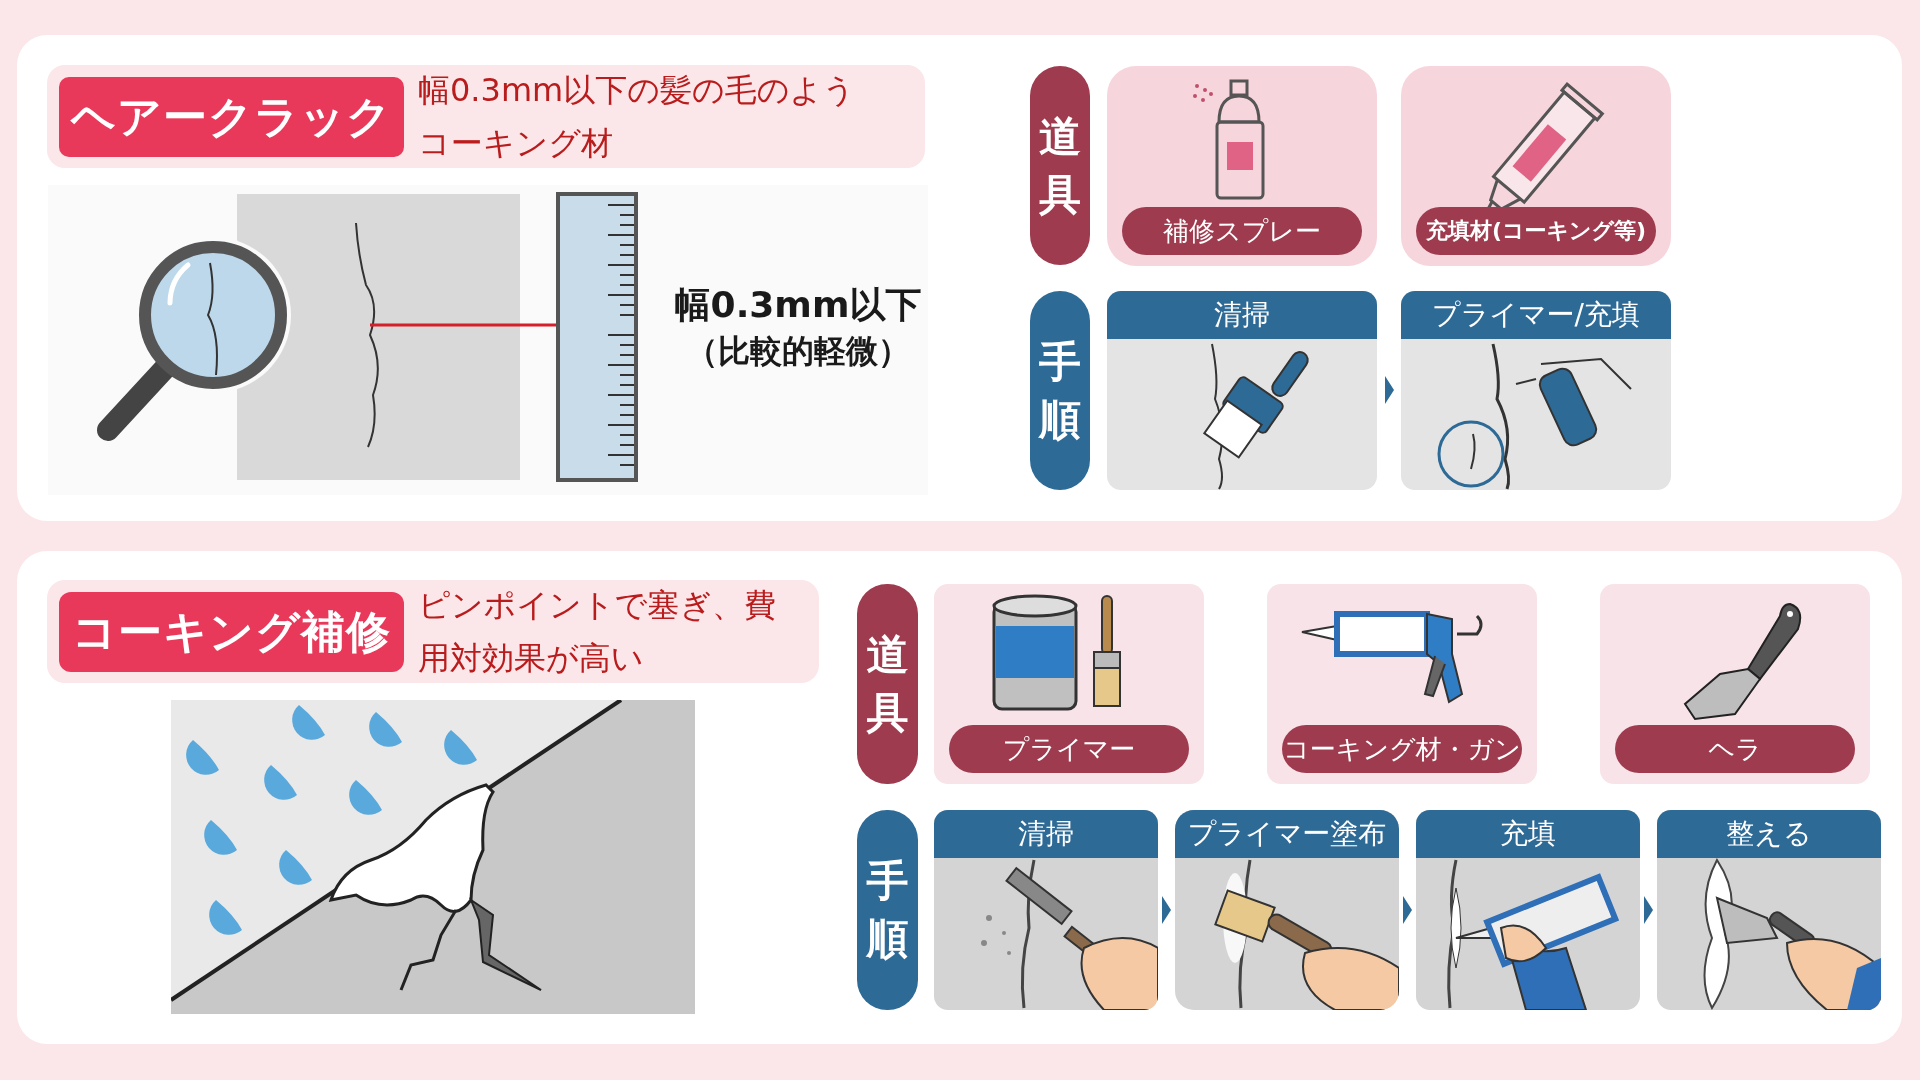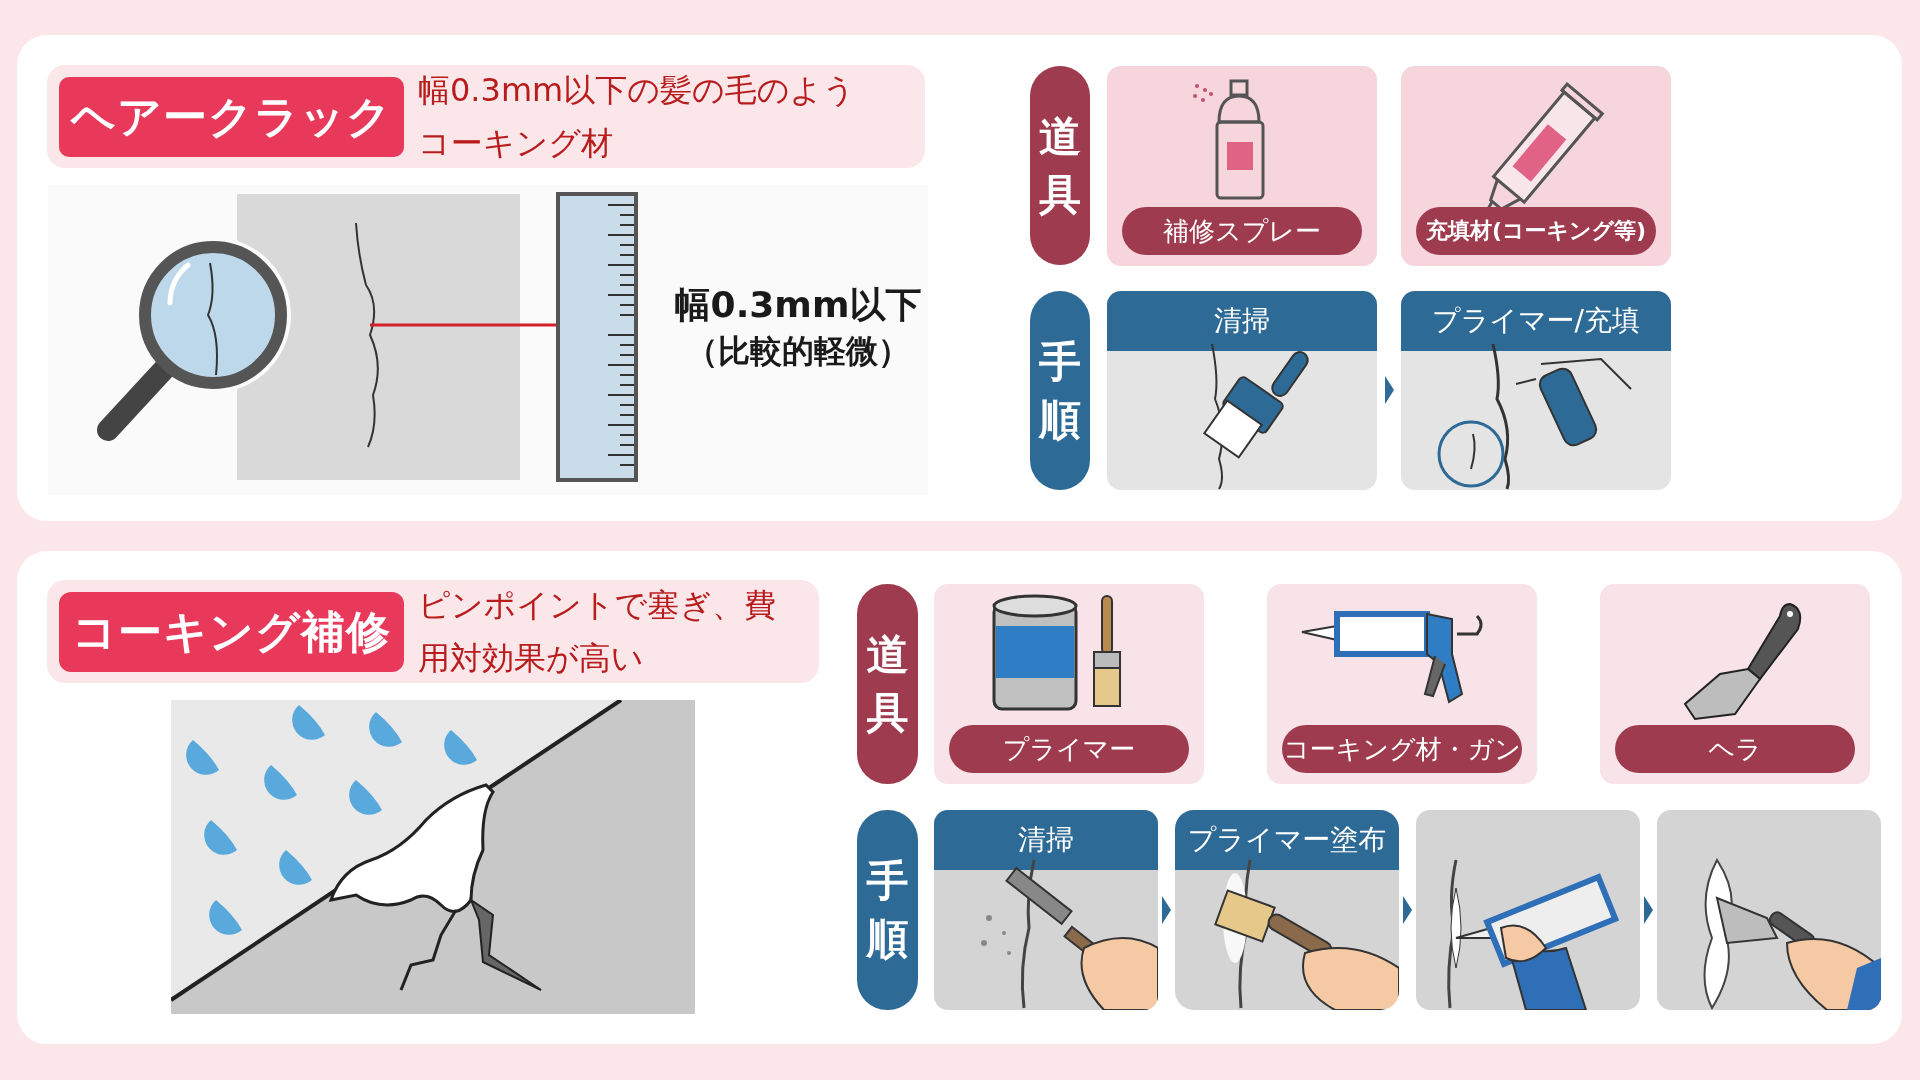--- a/index.html
+++ b/index.html
@@ -7,27 +7,27 @@
   body { background: #fbe6e9; font-family: "DejaVu Sans", "Liberation Sans", sans-serif; position: relative; }
   .card { position: absolute; background: #ffffff; border-radius: 30px; }
   .abs { position: absolute; }
   .hdr-band { position: absolute; background: #fbe6e9; border-radius: 18px; }
   .tag { position: absolute; background: #e8395a; color: #fff; border-radius: 10px; display: flex; align-items: center; justify-content: center; font-weight: bold; font-size: 44px; letter-spacing: 1px; }
   .desc { position: absolute; color: #b91c1c; font-size: 32px; line-height: 53px; }
   .vlabel { position: absolute; border-radius: 30px; color: #fff; font-weight: bold; font-size: 42px; display: flex; flex-direction: column; align-items: center; justify-content: center; line-height: 58px; }
   .vlabel.tools { background: #9e3b4e; }
   .vlabel.steps { background: #2e6a96; }
   .tile { position: absolute; border-radius: 14px; overflow: hidden; }
-  .tile.t1 { background: #f6d5dc; }
+  .tile.t1 { background: #f6d5dc; border-radius: 29px; }
   .tile.t2 { background: #f8e3e8; }
   .tile .pill { position: absolute; left: 15px; right: 15px; bottom: 11px; height: 48px; background: #9e3b4e; color: #fff; border-radius: 24px; display: flex; align-items: center; justify-content: center; font-size: 26px; white-space: nowrap; }
   .tile .pill.small { font-size: 22px; }
   .tile svg.ico { position: absolute; left: 0; top: 0; }
   .step { position: absolute; border-radius: 14px; overflow: hidden; background: #e4e4e4; }
-  .step .sh { height: 60px; background: #2e6a96; color: #fff; font-size: 28px; display: flex; align-items: center; justify-content: center; white-space: nowrap; }
+  .step .sh { height: 48px; background: #2e6a96; color: #fff; font-size: 28px; display: flex; align-items: center; justify-content: center; white-space: nowrap; }
   .step svg { position: absolute; left: 0; top: 48px; }
   .arrow { position: absolute; width: 0; height: 0; border-top: 14px solid transparent; border-bottom: 14px solid transparent; border-left: 9px solid #2e6a96; }
   .bigtext { position: absolute; color: #1a1a1a; font-weight: bold; text-align: center; }
 </style>
 </head>
 <body>
 
 <div class="card" style="left:17px; top:35px; width:1885px; height:486px;">
 </div>
 
@@ -242,32 +242,34 @@
     <path d="M75 2 Q68 40 72 70 Q62 110 66 150" stroke="#444" stroke-width="3" fill="none"></path>
     <ellipse cx="60" cy="60" rx="12" ry="45" fill="#f8f8f8"></ellipse>
     <rect x="45" y="40" width="50" height="36" fill="#e6c88a" stroke="#333" stroke-width="2" transform="rotate(20 70 58)"></rect>
     <rect x="90" y="70" width="70" height="16" rx="8" fill="#8a6a4a" stroke="#333" stroke-width="2" transform="rotate(30 125 78)"></rect>
     <path d="M130 95 Q180 80 224 110 L224 152 L160 152 Q120 130 130 95 Z" fill="#f5c9a3" stroke="#333" stroke-width="2"></path>
   </svg>
 </div>
 <div class="arrow" style="left:1403px; top:896px;"></div>
 
 <div class="step" style="left:1416px; top:810px; width:224px; height:200px; background:#d4d4d4;">
+  <div class="sh">充填</div>
   <svg width="224" height="152">
     <path d="M40 2 Q32 40 38 70 Q30 110 34 150" stroke="#444" stroke-width="3" fill="none"></path>
     <path d="M40 30 Q30 70 40 110 Q50 70 40 30 Z" fill="#fff" stroke="#333" stroke-width="1"></path>
     <path d="M40 80 L75 70 L78 80 Z" fill="#eee" stroke="#333" stroke-width="2"></path>
     <rect x="75" y="40" width="120" height="45" fill="#eee" stroke="#2f6fb8" stroke-width="6" transform="rotate(-22 135 62)"></rect>
     <path d="M90 80 Q120 100 150 90 L170 152 L110 152 Z" fill="#2f6fb8" stroke="#333" stroke-width="2"></path>
     <path d="M85 70 Q110 60 130 90 Q110 110 90 100 Z" fill="#f5c9a3" stroke="#333" stroke-width="2"></path>
   </svg>
 </div>
 <div class="arrow" style="left:1644px; top:896px;"></div>
 
 <div class="step" style="left:1657px; top:810px; width:224px; height:200px; background:#d4d4d4;">
+  <div class="sh">整える</div>
   <svg width="224" height="152">
     <path d="M60 2 Q40 40 55 80 Q40 120 55 150 Q80 110 68 75 Q85 40 60 2 Z" fill="#fff" stroke="#444" stroke-width="2"></path>
     <path d="M60 40 L110 60 L120 80 L70 85 Z" fill="#bdbdbd" stroke="#333" stroke-width="2"></path>
     <rect x="110" y="65" width="50" height="14" rx="6" fill="#555" stroke="#333" stroke-width="2" transform="rotate(35 135 72)"></rect>
     <path d="M130 85 Q180 70 224 110 L224 152 L170 152 Q130 120 130 85 Z" fill="#f5c9a3" stroke="#333" stroke-width="2"></path>
     <path d="M200 110 L224 100 L224 152 L190 152 Z" fill="#2f6fb8"></path>
   </svg>
 </div>
 
 </body></html>

